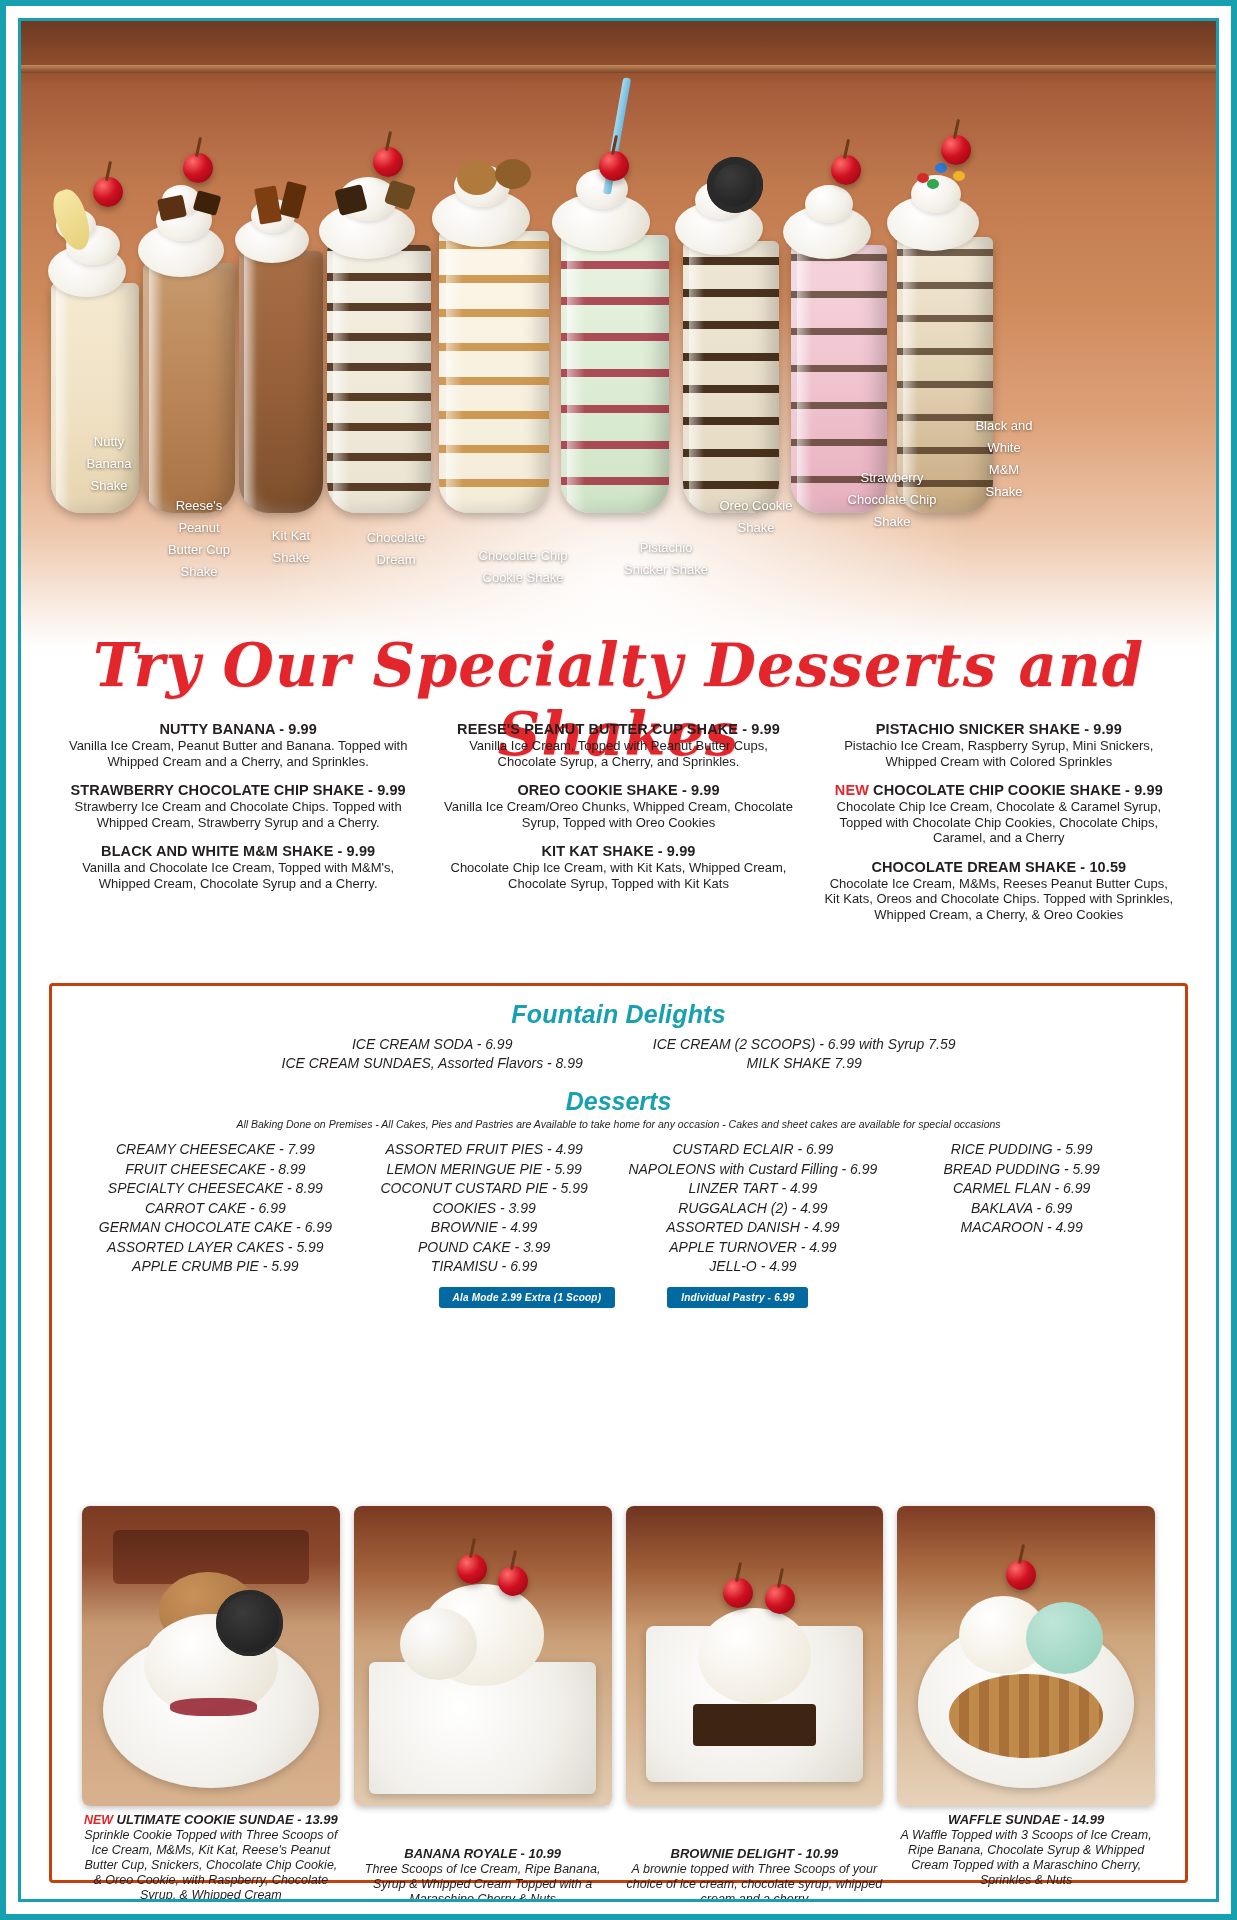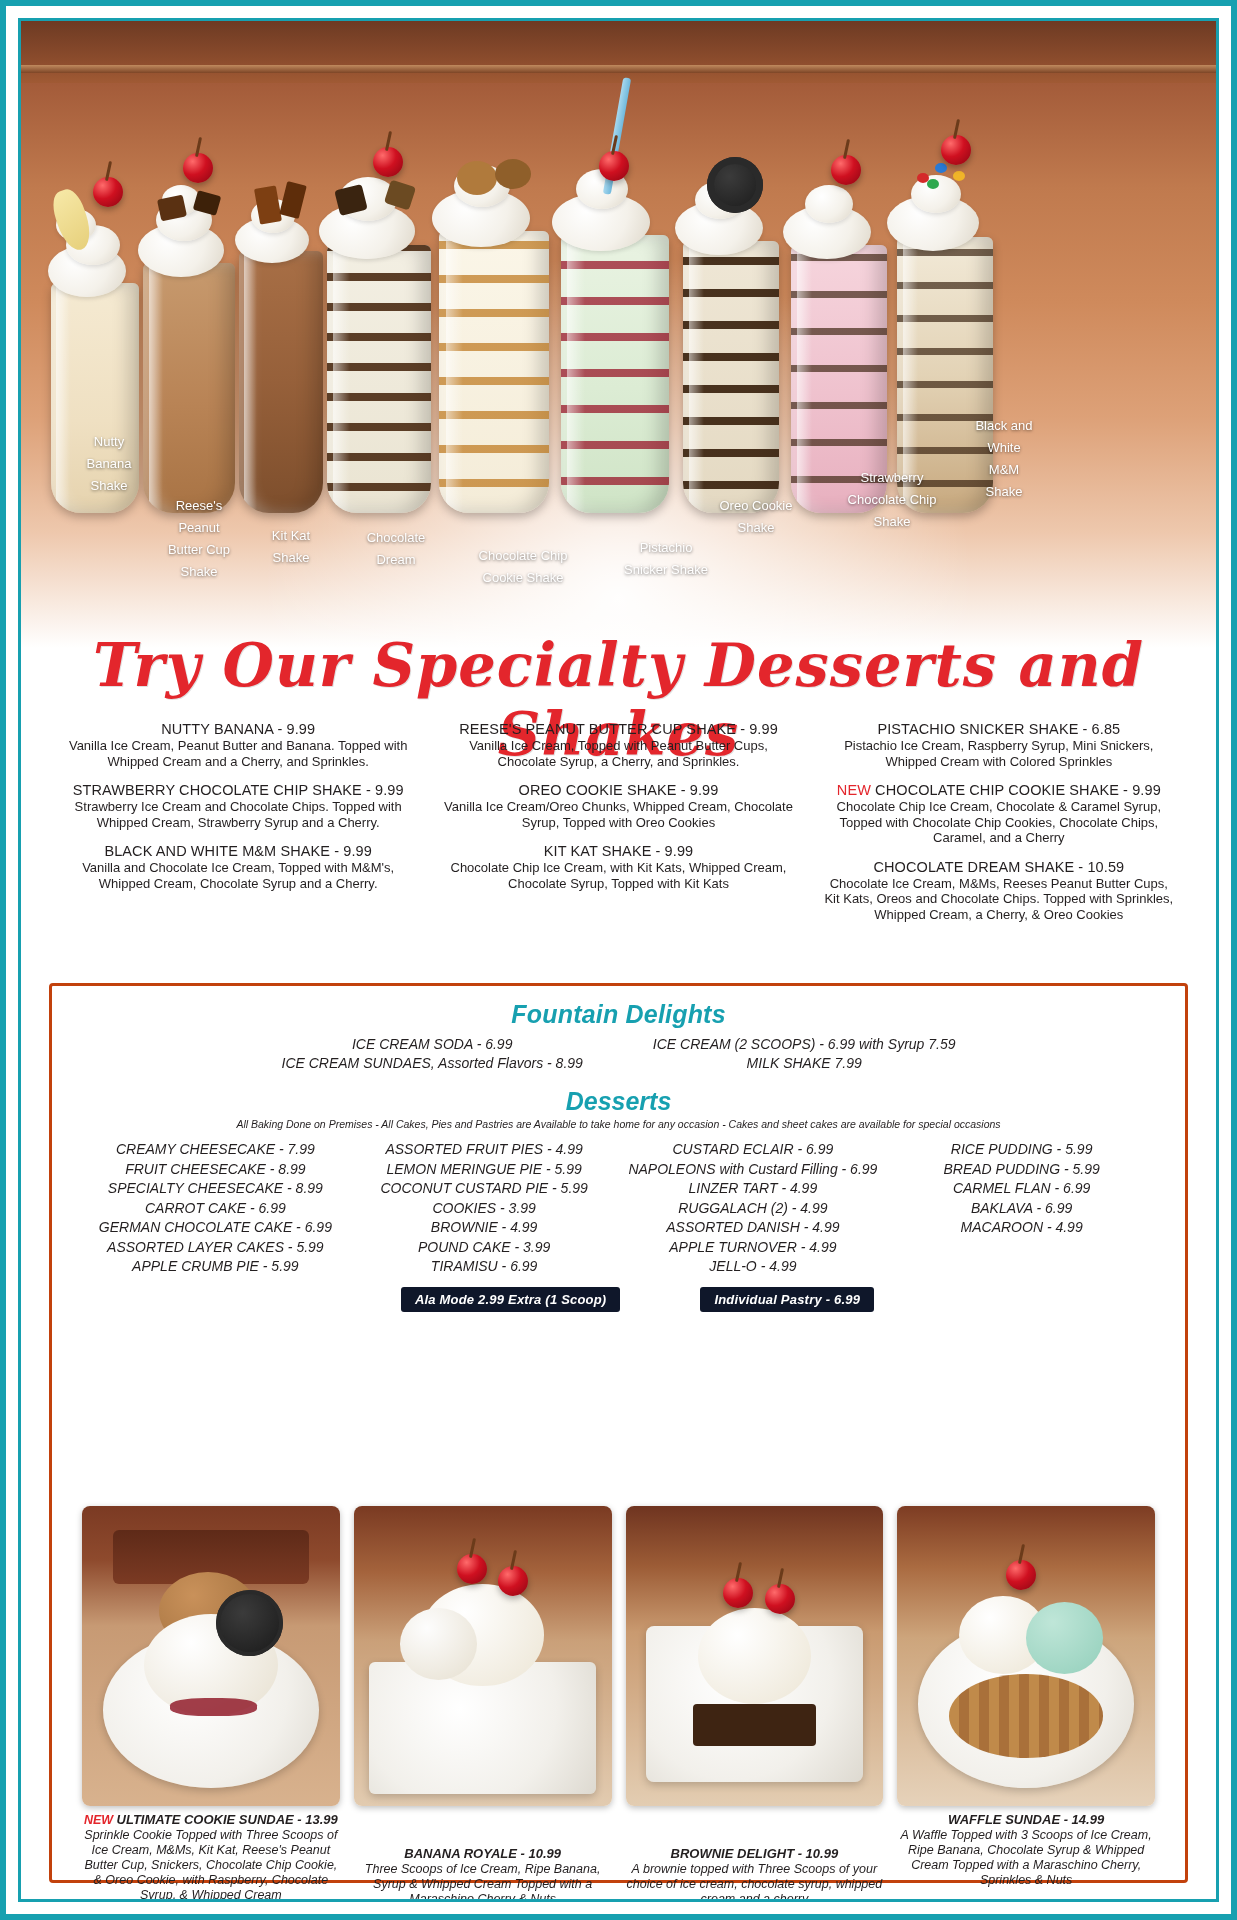--- a/index.html
+++ b/index.html
@@ -90,21 +90,21 @@
   }
 
   
   .shake-desc{
     position:absolute;top:700px;left:40px;right:40px;
     display:flex;gap:26px;
   }
   .sd-col{flex:1;}
   .sd-item{margin-bottom:13px;text-align:center;}
   .sd-name{
-    font-weight:normal;font-size:14.5px;letter-spacing:.1px;
+    font-weight:bold;font-size:14.5px;letter-spacing:.1px;
     font-family:"Liberation Sans", sans-serif;
   }
   .sd-new{color:#e3262c;}
   .sd-body{font-size:13px;line-height:15.5px;margin-top:1px;}
 
   
   .panel{
     position:absolute;left:28px;right:28px;top:962px;bottom:16px;
     border:3px solid #c2410c;border-radius:4px;
     box-sizing:border-box;
@@ -127,22 +127,22 @@
     text-align:center;font-size:10.5px;margin-top:2px;color:#231f20;
   }
   .dcols{
     display:flex;margin-top:10px;padding:0 34px;gap:10px;
   }
   .dcol{flex:1;text-align:center;font-size:14px;line-height:19.5px;}
   .badges{
     display:flex;gap:52px;justify-content:center;margin-top:10px;padding-left:10px;
   }
   .badge{
-    background:#0f172a;color:#fff;font-size:13px;font-weight:bold;
-    padding:5px 14px;border-radius:3px;letter-spacing:.2px;margin-left:28px;
+    background:#0369a1;color:#fff;font-size:10px;font-weight:bold;
+    padding:5px 14px;border-radius:3px;letter-spacing:.2px;
   }
 
   
   .photos{
     position:absolute;left:30px;right:30px;top:520px;height:300px;
     display:flex;gap:14px;
   }
   .photo{
     flex:1;border-radius:8px;position:relative;overflow:hidden;
     box-shadow:0 2px 6px rgba(0,0,0,.25);
@@ -347,21 +347,21 @@
         <div class="sd-body">Vanilla Ice Cream/Oreo Chunks, Whipped Cream, Chocolate Syrup, Topped with Oreo Cookies</div>
       </div>
       <div class="sd-item">
         <div class="sd-name">KIT KAT SHAKE - 9.99</div>
         <div class="sd-body">Chocolate Chip Ice Cream, with Kit Kats, Whipped Cream, Chocolate Syrup, Topped with Kit Kats</div>
       </div>
     </div>
 
     <div class="sd-col">
       <div class="sd-item">
-        <div class="sd-name">PISTACHIO SNICKER SHAKE - 6.85</div>
+        <div class="sd-name">PISTACHIO SNICKER SHAKE - 9.99</div>
         <div class="sd-body">Pistachio Ice Cream, Raspberry Syrup, Mini Snickers, Whipped Cream with Colored Sprinkles</div>
       </div>
       <div class="sd-item">
         <div class="sd-name">
           <span class="sd-new">NEW</span>
           <span>CHOCOLATE CHIP COOKIE SHAKE - 9.99</span>
         </div>
         <div class="sd-body">Chocolate Chip Ice Cream, Chocolate &amp; Caramel Syrup, Topped with Chocolate Chip Cookies, Chocolate Chips, Caramel, and a Cherry</div>
       </div>
       <div class="sd-item">

